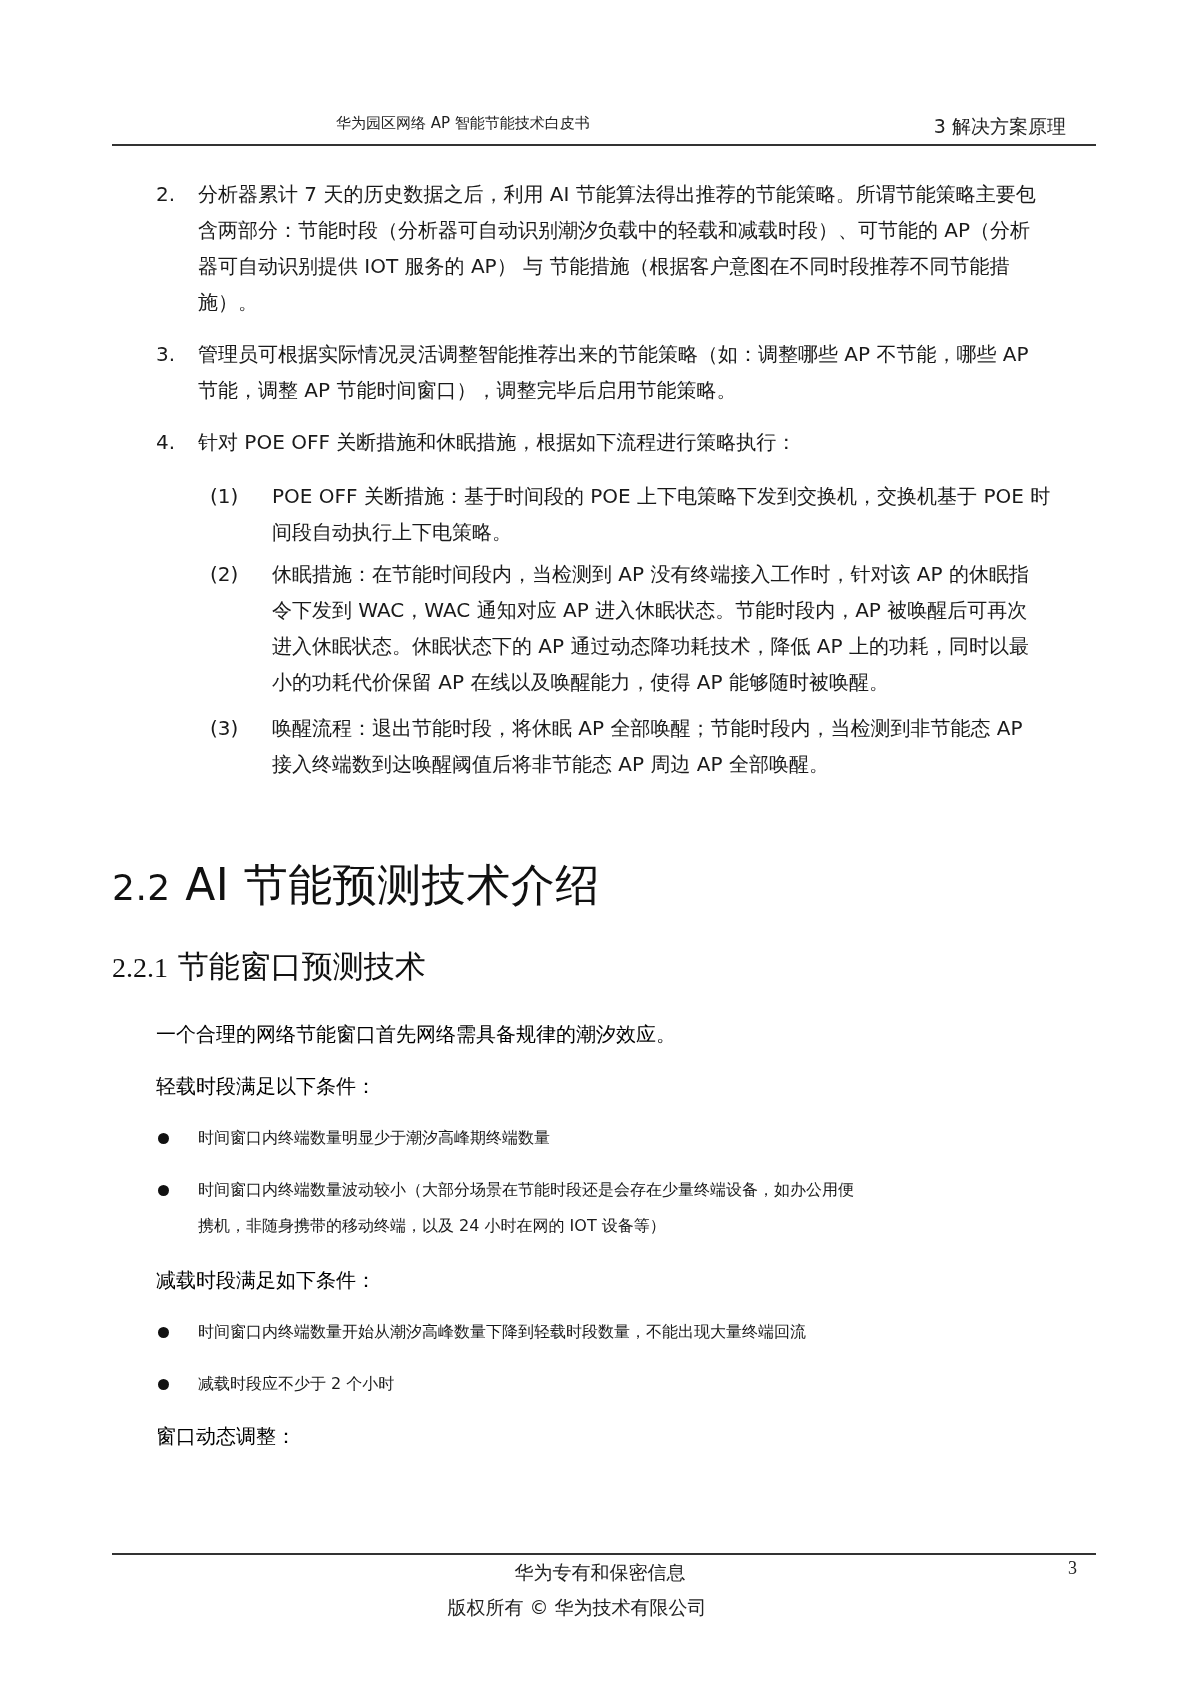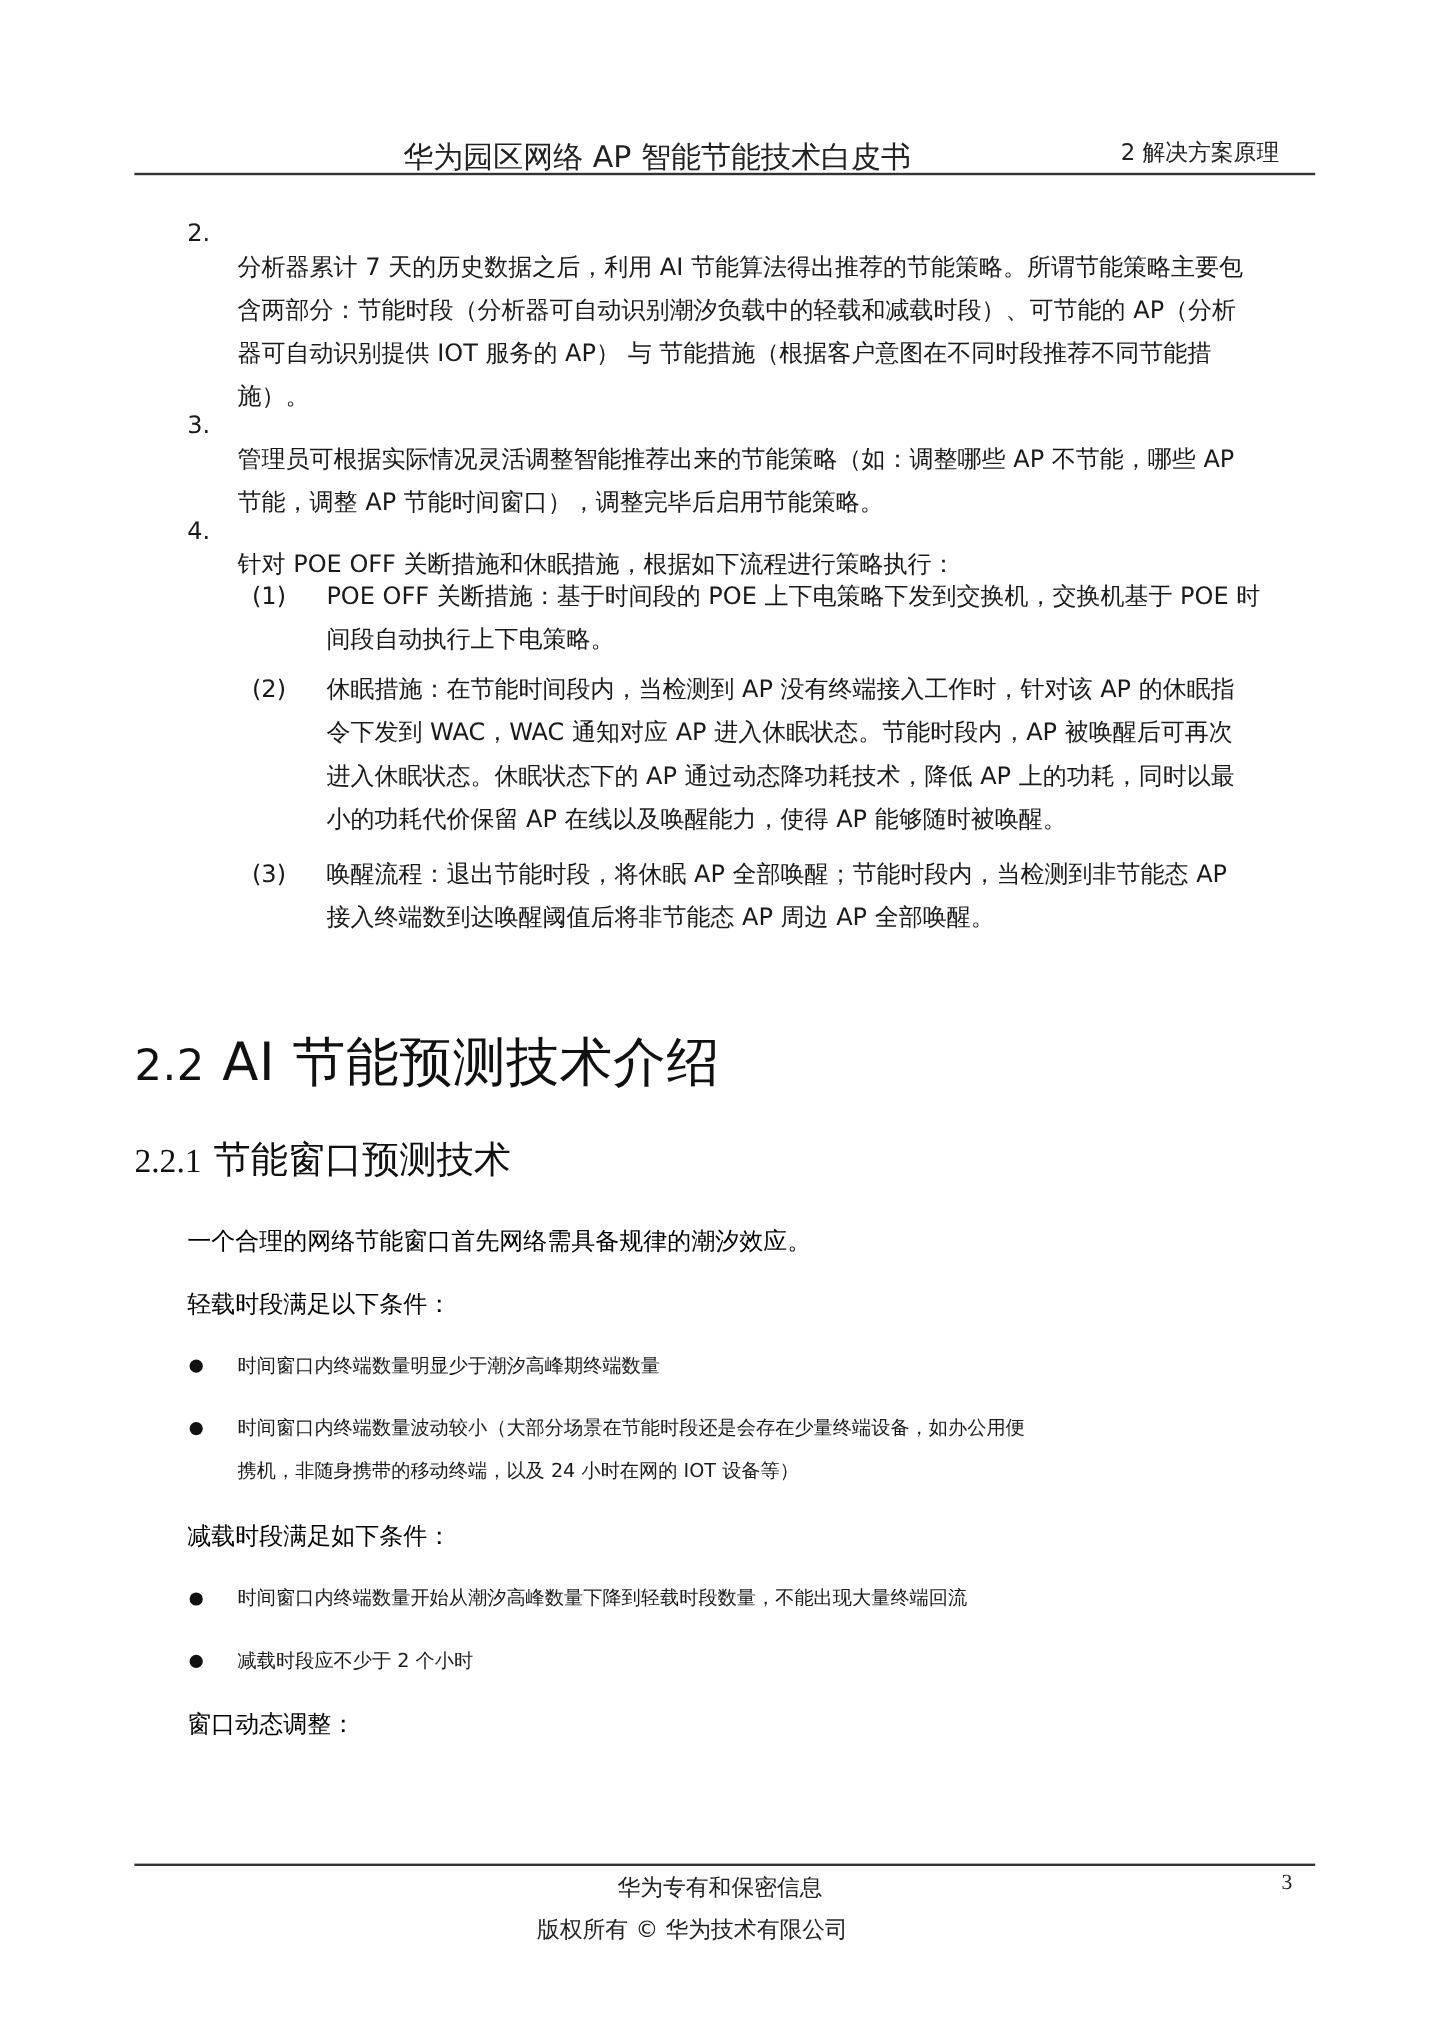--- a/index.html
+++ b/index.html
@@ -5,28 +5,28 @@
     html, body { margin: 0; padding: 0; background: #ffffff; }
     body {
       width: 1200px; height: 1698px; position: relative; overflow: hidden;
       font-family: "DejaVu Sans", "Liberation Sans", sans-serif;
       color: #1a1a1a;
     }
     .header {
       position: absolute; left: 112px; top: 112px; width: 984px; height: 32px;
       border-bottom: 2px solid #333;
     }
-    .header .title { position: absolute; left: 224px; top: 2px; font-size: 25px; color: #222; }
+    .header .title { position: absolute; left: 224px; top: 2px; font-size: 15px; color: #222; }
     .header .chapter { position: absolute; right: 30px; top: 2px; font-size: 19px; color: #222; }
 
     .content { position: absolute; left: 0; top: 0; width: 1200px; }
     .p { position: absolute; font-size: 20px; line-height: 36px; color: #000000; }
     .num-item { position: absolute; left: 156px; width: 940px; }
     .num-item .n { position: absolute; left: 0; top: 0; font-size: 20px; line-height: 36px; }
-    .num-item .t { position: absolute; left: 42px; width: 900px; font-size: 20px; line-height: 36px; margin-top: 28px; }
+    .num-item .t { position: absolute; left: 42px; width: 900px; font-size: 20px; line-height: 36px; }
 
     .sub-item { position: absolute; left: 210px; width: 886px; }
     .sub-item .n { position: absolute; left: 0; top: 0; font-size: 20px; line-height: 36px; }
     .sub-item .t { position: absolute; left: 62px; width: 826px; font-size: 20px; line-height: 36px; }
 
     .h2 { position: absolute; left: 112px; top: 856px; font-size: 44px; color: #111; letter-spacing: 0.5px; }
     .h2 .num { font-size: 36px; text-align: center; }
     .h3 { position: absolute; left: 112px; top: 946px; font-size: 31px; color: #111; }
     .h3 .num { font-size: 28px; font-family: Liberation Serif, serif; }
 
@@ -37,21 +37,21 @@
     .footer-line { position: absolute; left: 112px; top: 1553px; width: 984px; height: 0; border-top: 2px solid #333; }
     .footer-1 { position: absolute; left: 0; width: 1200px; top: 1560px; text-align: center; font-size: 19px; color: #222; }
     .footer-2 { position: absolute; left: 0; width: 1154px; top: 1595px; text-align: center; font-size: 19px; color: #222; }
     .page-num { position: absolute; left: 1068px; top: 1558px; font-family: "Liberation Serif", serif; font-size: 18px; color: #222; }
   </style>
 </head>
 <body>
 
 <div class="header">
   <span class="title">华为园区网络 AP 智能节能技术白皮书</span>
-  <span class="chapter">2 解决方案原理</span>
+  <span class="chapter">3 解决方案原理</span>
 </div>
 
 <div class="content">
 
   <div class="num-item" style="top:176px;">
     <span class="n">2.</span>
     <div class="t">
       <div>分析器累计 7 天的历史数据之后，利用 AI 节能算法得出推荐的节能策略。所谓节能策略主要包</div>
       <div>含两部分：节能时段（分析器可自动识别潮汐负载中的轻载和减载时段）、可节能的 AP（分析</div>
       <div>器可自动识别提供 IOT 服务的 AP） 与 节能措施（根据客户意图在不同时段推荐不同节能措</div>

